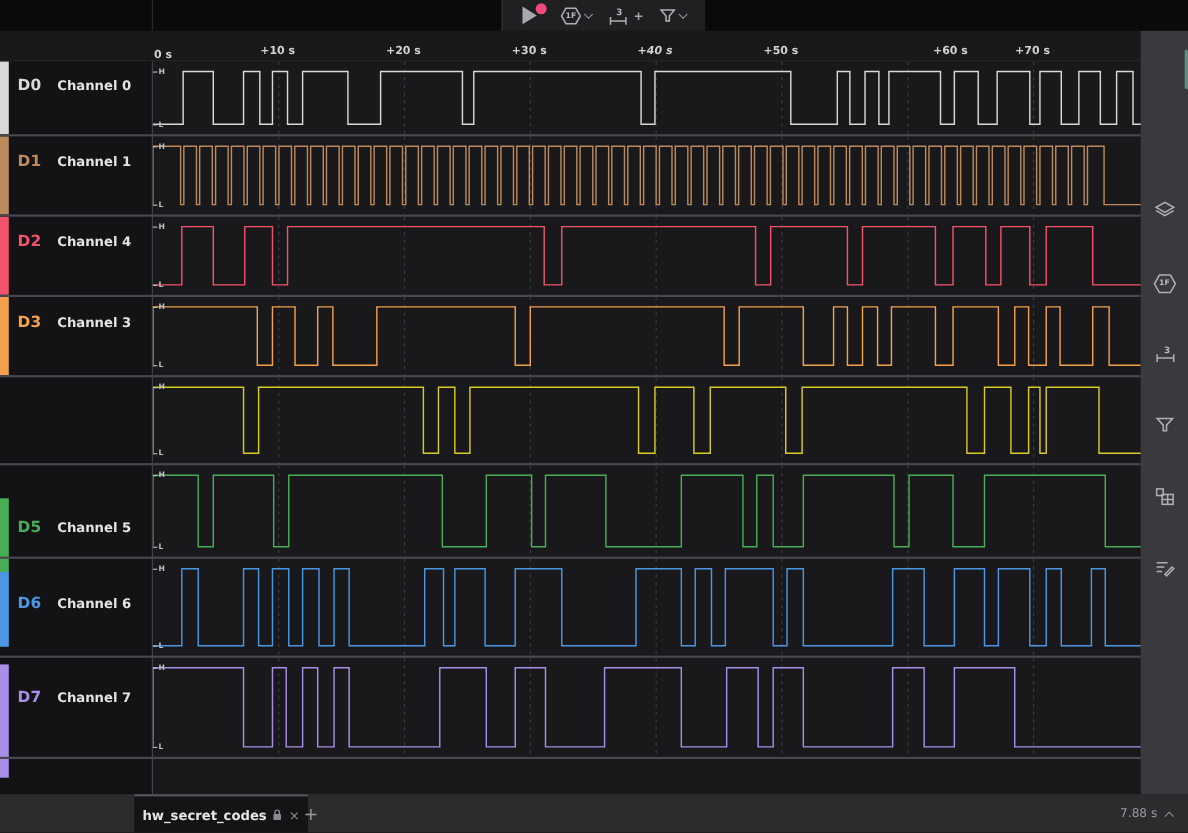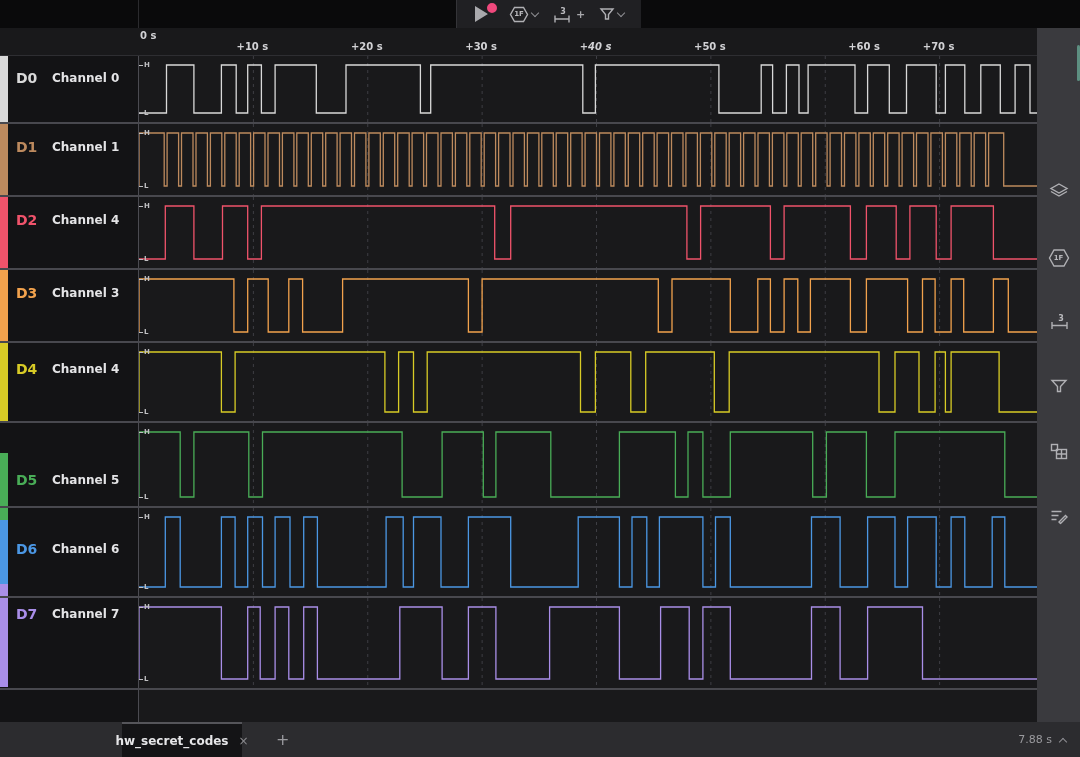--- a/index.html
+++ b/index.html
@@ -26,21 +26,21 @@
   .chev { width:6px; height:6px; border-right:1.5px solid #8e8e93; border-bottom:1.5px solid #8e8e93;
           transform:rotate(45deg); margin-top:-3px; }
   .chev-up { transform:rotate(-135deg); margin-top:4px; }
   .icon-stroke { stroke:#b0b0b4; fill:none; stroke-width:1.4; }
   .measure-num { font-size:8px; font-weight:bold; fill:#b9b9bd; }
   .plus-txt { color:#a6a6aa; font-size:11px; font-weight:bold; margin-left:1px; }
 
   
   #ruler { position:absolute; left:0; top:28px; width:1037px; height:28px; background:#19191b;
            border-bottom:1px solid #2e2e32; }
-  #ruler-origin { position:absolute; top:2px; font-size:10px; font-weight:bold; color:#d2d2d5; }
+  #ruler-origin { position:absolute; top:17px; font-size:10px; font-weight:bold; color:#d2d2d5; }
   .ruler-tick { position:absolute; top:13px; transform:translateX(-50%); font-size:10px; font-weight:bold; color:#d2d2d5; }
 
   
   #label-col { position:absolute; left:0; top:56px; width:138px; height:666px; background:#131315; }
   .label-row { position:absolute; left:0; width:138px; background:#131315; cursor:pointer; }
   .label-strip { position:absolute; left:0; top:0; width:8px; height:100%; }
   .label-line { position:absolute; left:0; width:138px; transform:translateY(-50%); }
   .chan-id { position:absolute; left:16px; font-size:14px; font-weight:bold; transform:translateY(-50%); }
   .chan-name { position:absolute; left:52px; font-size:12px; font-weight:600; color:#e4e4e6; transform:translateY(-50%); white-space:nowrap; }
 
@@ -55,21 +55,21 @@
   
   #sidebar { position:absolute; left:1037px; top:28px; width:43px; height:694px; background:#3a3a3e; }
   .side-icon { position:absolute; left:50%; transform:translate(-50%,-50%); cursor:pointer; }
   .side-hexlabel { position:absolute; left:0; top:5px; width:22px; text-align:center; font-size:7px; font-weight:bold; color:#b9b9bd; }
   #scroll-thumb { position:absolute; right:0px; top:17px; width:3px; height:36px; background:#5d8f81; border-radius:2px; }
 
   
   #statusbar { position:absolute; left:0; top:722px; width:1080px; height:35px; background:#2c2c2f; }
   #device-status { position:absolute; left:38px; top:0; height:35px; display:flex; align-items:center; gap:10px;
                    color:#747478; font-size:12px; cursor:pointer; }
-  #capture-tab { position:absolute; left:122px; top:0; width:120px; height:35px; background:#141416;
+  #capture-tab { position:absolute; left:122px; top:0; width:158px; height:35px; background:#141416;
                  border-top:2px solid #55555a; display:flex; align-items:center; justify-content:center; gap:5px; cursor:pointer; }
   #tab-title { color:#e6e6e8; font-size:12px; font-weight:bold; }
   #tab-close { color:#8a8a8e; font-size:12px; cursor:pointer; }
   #add-tab { position:absolute; left:276px; top:0; height:35px; display:flex; align-items:center;
              color:#9a9a9e; font-size:16px; cursor:pointer; }
   #capture-time { position:absolute; right:14px; top:0; height:35px; display:flex; align-items:center; gap:8px;
                   color:#9a9a9e; font-size:11px; cursor:pointer; }
 </style>
 </head>
 <body>
@@ -143,42 +143,35 @@
           <span class="chan-name">Channel 4</span>
         </div>
       </div>
       <div class="label-row" style="top: 214px; height: 71px;">
         <div class="label-strip" style="background: rgb(242, 162, 77);"></div>
         <div class="label-line" style="top: 23px;">
           <span class="chan-id" style="color: rgb(242, 162, 77);">D3</span>
           <span class="chan-name">Channel 3</span>
         </div>
       </div>
-      <div class="label-row" style="top: 287px; height: 78px;">
-        <div class="label-strip" style="background: rgb(216, 203, 38);"></div>
-        <div class="label-line" style="top: 26px;">
-          <span class="chan-id" style="color: rgb(216, 203, 38);">D4</span>
-          <span class="chan-name">Channel 4</span>
-        </div>
-      </div>
       <div class="label-row" style="top: 367px; height: 83px; margin-top: 30px;">
         <div class="label-strip" style="background: rgb(73, 173, 87);"></div>
         <div class="label-line" style="top: 27px;">
           <span class="chan-id" style="color: rgb(73, 173, 87);">D5</span>
           <span class="chan-name">Channel 5</span>
         </div>
       </div>
       <div class="label-row" style="top: 464px; height: 68px;">
         <div class="label-strip" style="background: rgb(75, 151, 228);"></div>
         <div class="label-line" style="top: 29px;">
           <span class="chan-id" style="color: rgb(75, 151, 228);">D6</span>
           <span class="chan-name">Channel 6</span>
         </div>
       </div>
-      <div class="label-row" style="top: 528px; height: 103px;">
+      <div class="label-row" style="top: 548px; height: 103px;">
         <div class="label-strip" style="background: rgb(169, 142, 232);"></div>
         <div class="label-line" style="top: 30px;">
           <span class="chan-id" style="color: rgb(169, 142, 232);">D7</span>
           <span class="chan-name">Channel 7</span>
         </div>
       </div>
     </div>
 
   <div id="wave-area">
       <div class="wave-row" style="top: 0px; height: 66px;">

